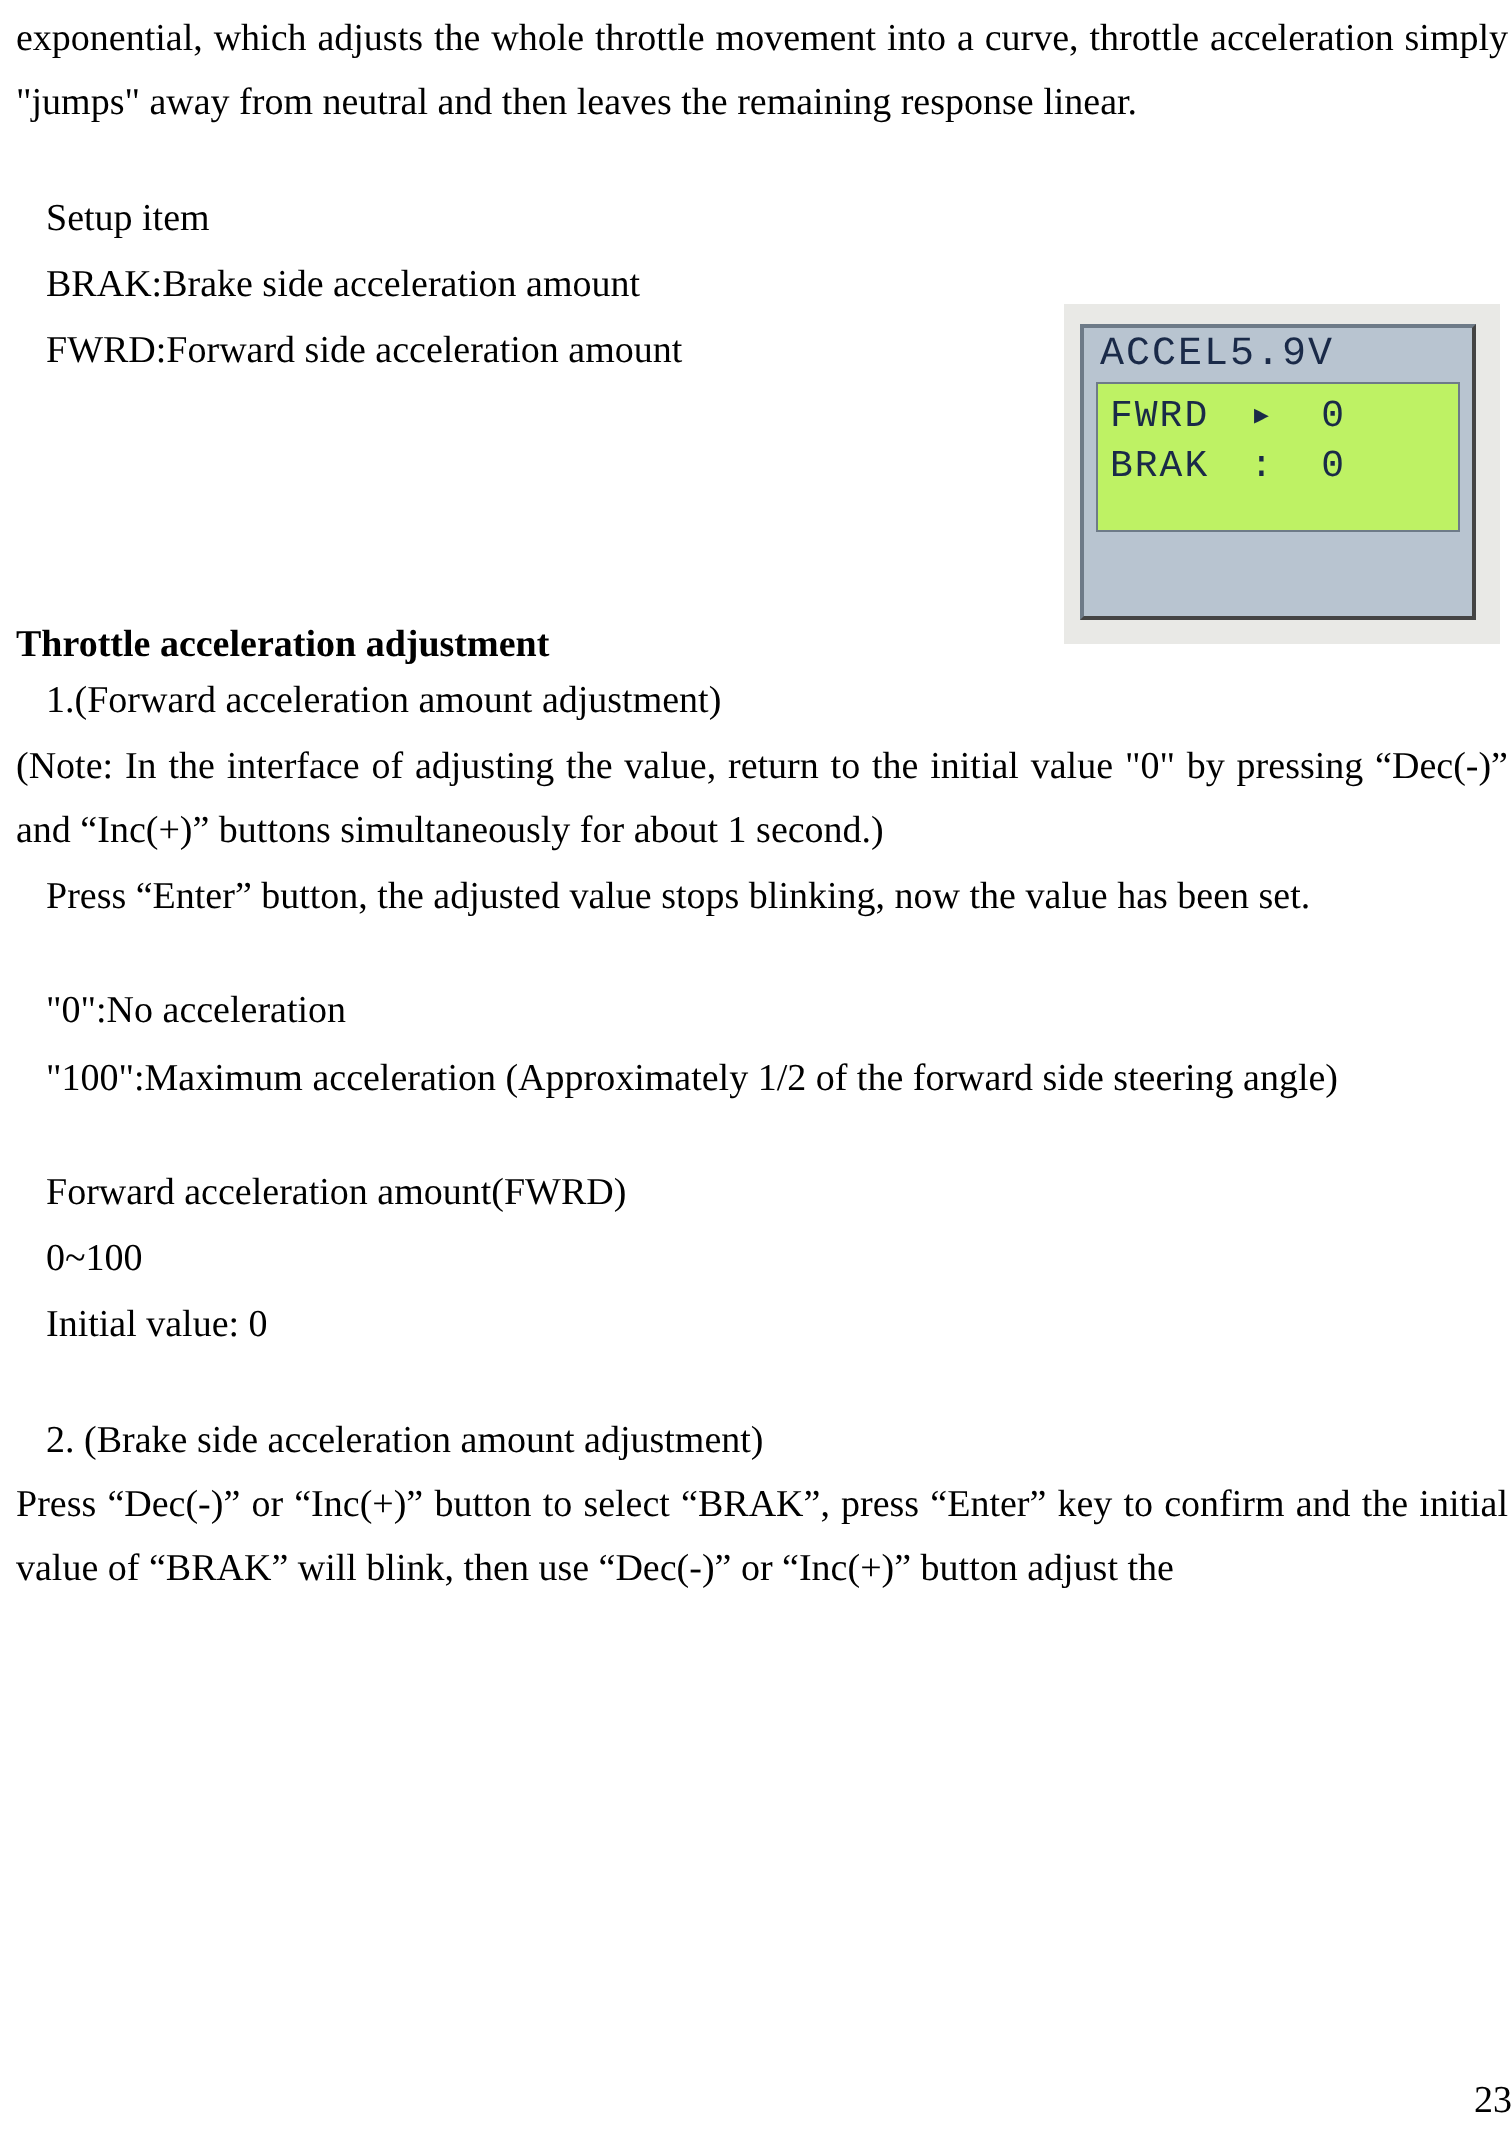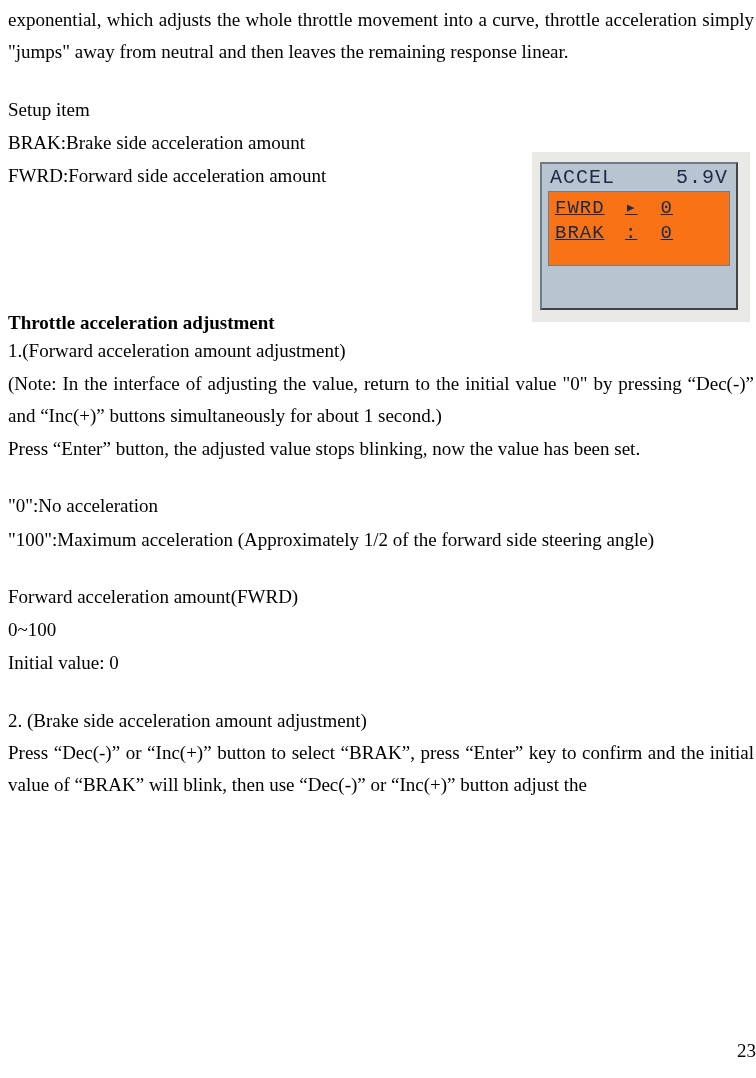--- a/index.html
+++ b/index.html
@@ -20,21 +20,21 @@
     position: relative;
     height: 100%;
   }
   .para-just {
     text-align: justify;
     text-justify: inter-word;
     line-height: 1.7;
     margin: 0 0 0 0;
   }
   .blank { height: 24px; }
-  .line { line-height: 1.75; }
+  .line { line-height: 1.75; margin-left: 15px; }
   .heading {
     font-weight: bold;
     font-size: 19px;
     margin-top: 8px;
   }
   .lcd-wrap {
     position: absolute;
     top: 152px;
     right: 6px;
     width: 218px;
@@ -50,31 +50,29 @@
     border-left: 2px solid #6e7b88;
     border-right: 2px solid #444;
     border-bottom: 2px solid #444;
     box-sizing: border-box;
     padding: 2px 6px;
     font-family: "Courier New", monospace;
     color: #1a2a48;
   }
   .lcd-title {
     display: flex;
-    justify-content: space-between;
     font-size: 20px;
     letter-spacing: 1px;
     padding: 0 2px;
   }
   .lcd-body {
     margin-top: 2px;
     border: 1px solid #6e7b88;
     padding: 4px 6px 20px 6px;
-    background: #f97316;
-    text-decoration: underline;
+    background: #bef264;
   }
   .lcd-row {
     display: flex;
     font-size: 19px;
     letter-spacing: 1px;
     line-height: 1.3;
   }
   .lcd-label { width: 70px; }
   .lcd-mark  { width: 18px; }
   .lcd-val   { width: 30px; text-align: right; }

